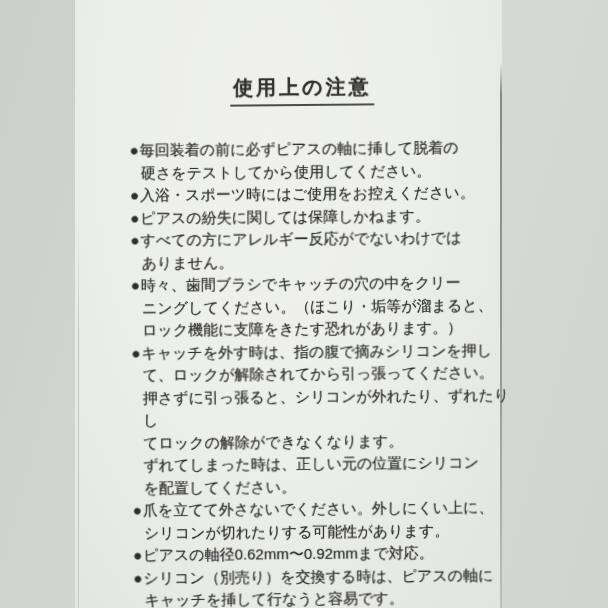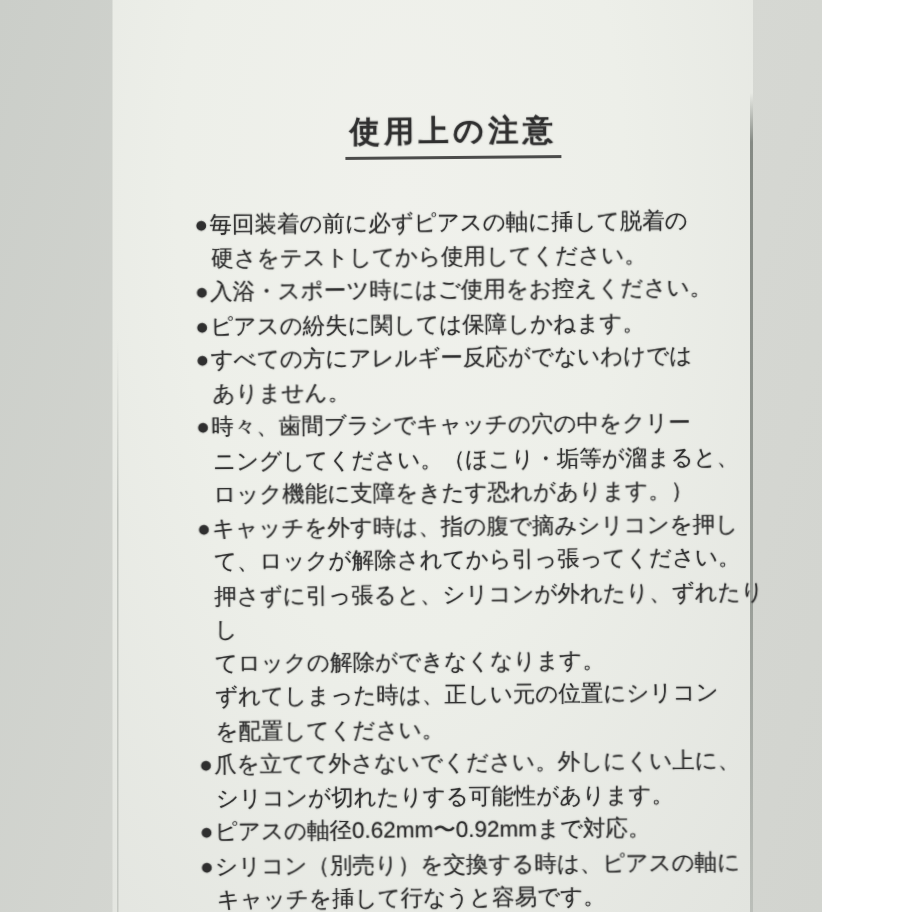--- a/index.html
+++ b/index.html
@@ -1,21 +1,21 @@
 <!DOCTYPE html>
 <html style="--background: #d4d6d1; --paper: #edefe9; --text: #2f2f2f; --paper-edge: #6e746e;"><head>
 <meta charset="utf-8">
 <style>
   html,body{margin:0;padding:0;}
   body{
     width:608px;height:608px;overflow:hidden;
     font-family:"Liberation Sans","DejaVu Sans",sans-serif;
   }
   .photo{
-    position:relative;width:548px;height:608px;
+    position:relative;width:608px;height:608px;
     background:linear-gradient(105deg,#cbcec9 0%,var(--background,#d4d6d1) 35%,#d6d8d3 70%,#d2d4cf 100%);
   }
   .paper{
     position:absolute;left:75px;top:0;width:427px;height:608px;
     background:radial-gradient(ellipse at 45% 22%,#f0f1ec 0%,var(--paper,#edefe9) 45%,#e2e4df 100%);
   }
   .edge-right{
     position:absolute;left:500px;top:62px;width:2px;height:546px;
     background:linear-gradient(to bottom,
       rgba(110,116,110,0) 0%,

